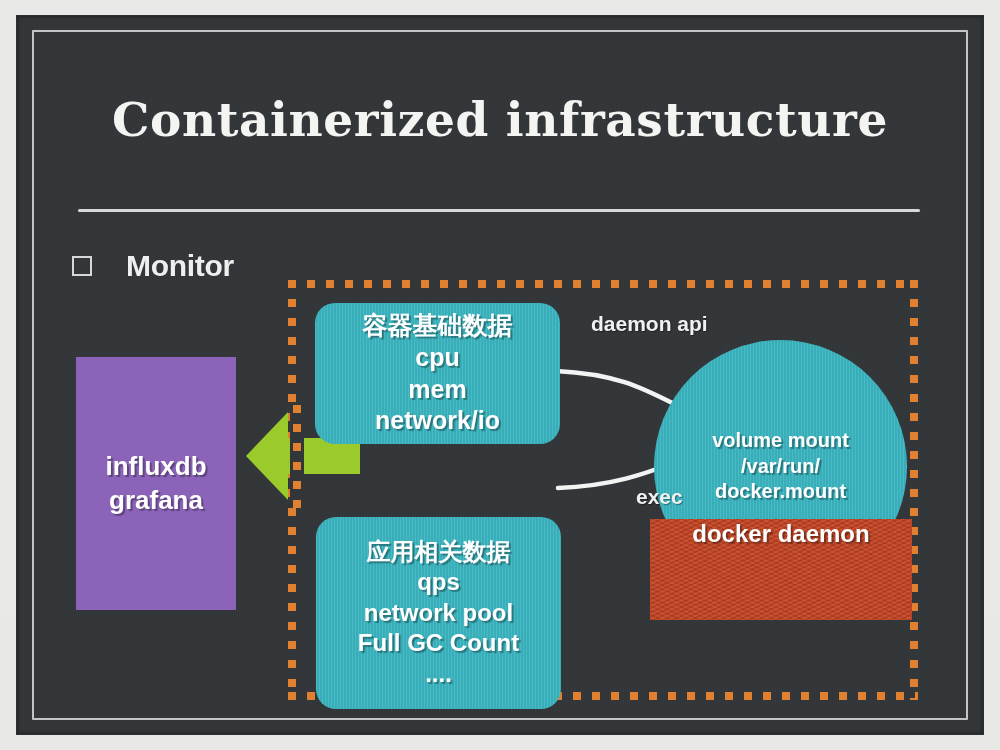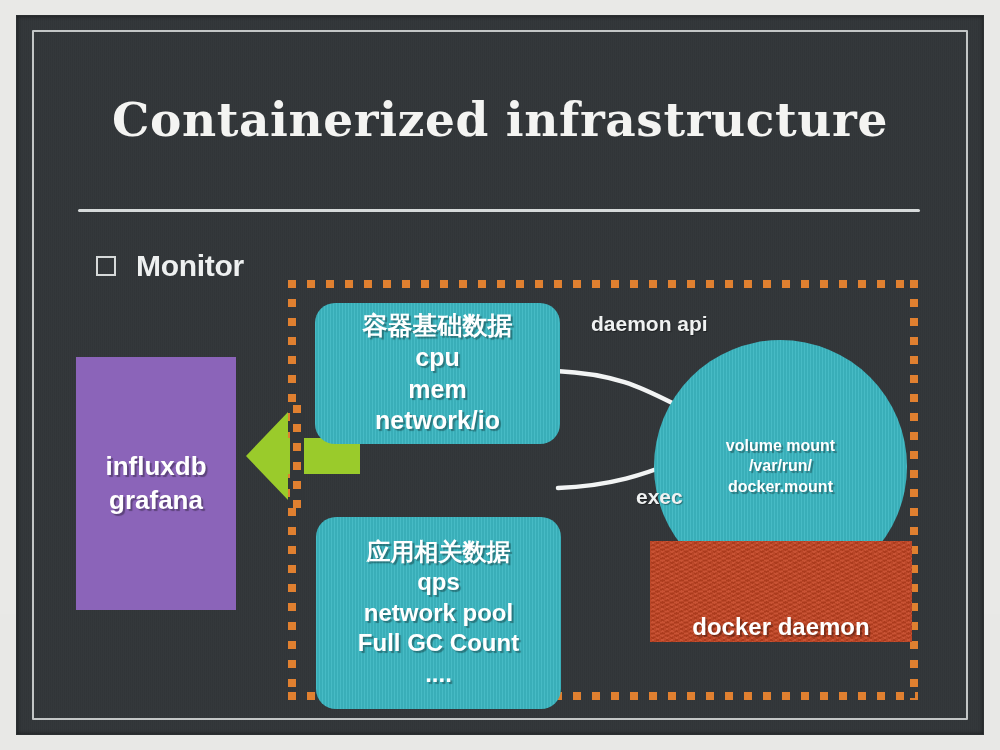--- a/index.html
+++ b/index.html
@@ -78,25 +78,25 @@
     width: 842px;
     height: 3px;
     background: #e3e6e6;
     opacity: 0.93;
     border-radius: 2px;
   }
 
   
   #bullet-row {
     position: absolute;
-    left: 96px;
+    left: 72px;
     top: 249px;
     display: flex;
     align-items: center;
-    gap: 20px;
+    gap: 34px;
   }
   #bullet-square {
     width: 20px;
     height: 20px;
     border: 2.5px solid #d6d9d9;
     box-sizing: border-box;
   }
   #bullet-label {
     color: #eef0f0;
     font-size: 30px;
@@ -189,43 +189,43 @@
       repeating-linear-gradient(90deg,
         rgba(255,255,255,0.055) 0px,
         rgba(255,255,255,0.055) 1px,
         rgba(0,0,0,0.05) 1px,
         rgba(0,0,0,0.05) 3px),
       #3cb7c2;
     display: flex;
     align-items: center;
     justify-content: center;
   }
-  #teal-circle .shape-text { font-size: 16px; }
+  #teal-circle .shape-text { font-size: 20px; }
 
   
   #docker-daemon-box {
     position: absolute;
     left: 650px;
-    top: 541px;
+    top: 519px;
     width: 262px;
     height: 101px;
     background:
       repeating-linear-gradient(155deg,
         rgba(0,0,0,0.07) 0px,
         rgba(0,0,0,0.07) 2px,
         rgba(255,255,255,0.05) 2px,
         rgba(255,255,255,0.05) 4px),
       repeating-linear-gradient(25deg,
         rgba(0,0,0,0.06) 0px,
         rgba(0,0,0,0.06) 2px,
         rgba(255,255,255,0.04) 2px,
         rgba(255,255,255,0.04) 4px),
       #c44321;
     display: flex;
-    align-items: flex-end;
+    align-items: flex-start;
     justify-content: center;
   }
   #docker-daemon-box .shape-text { font-size: 24px; }
 
   
   #influx-box {
     position: absolute;
     left: 76px;
     top: 357px;
     width: 160px;

